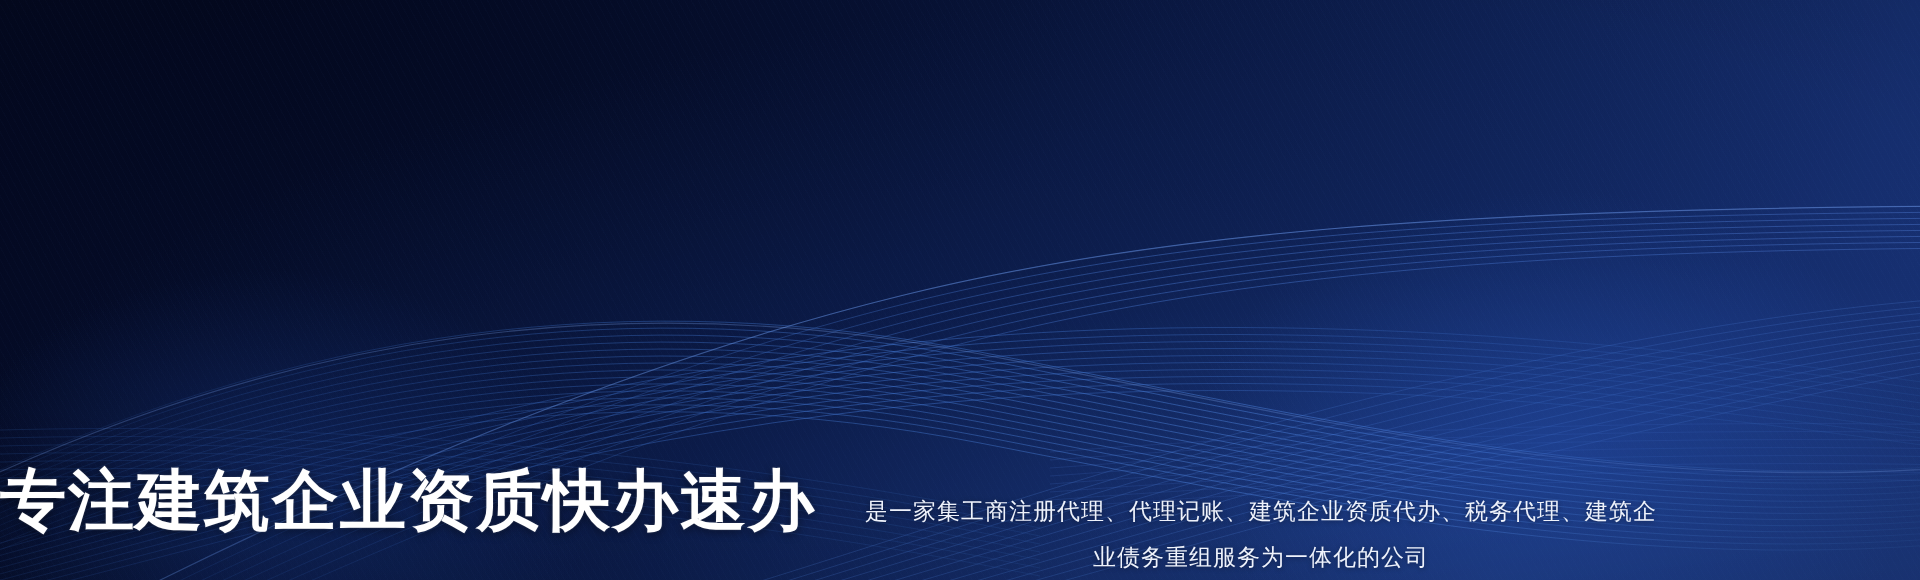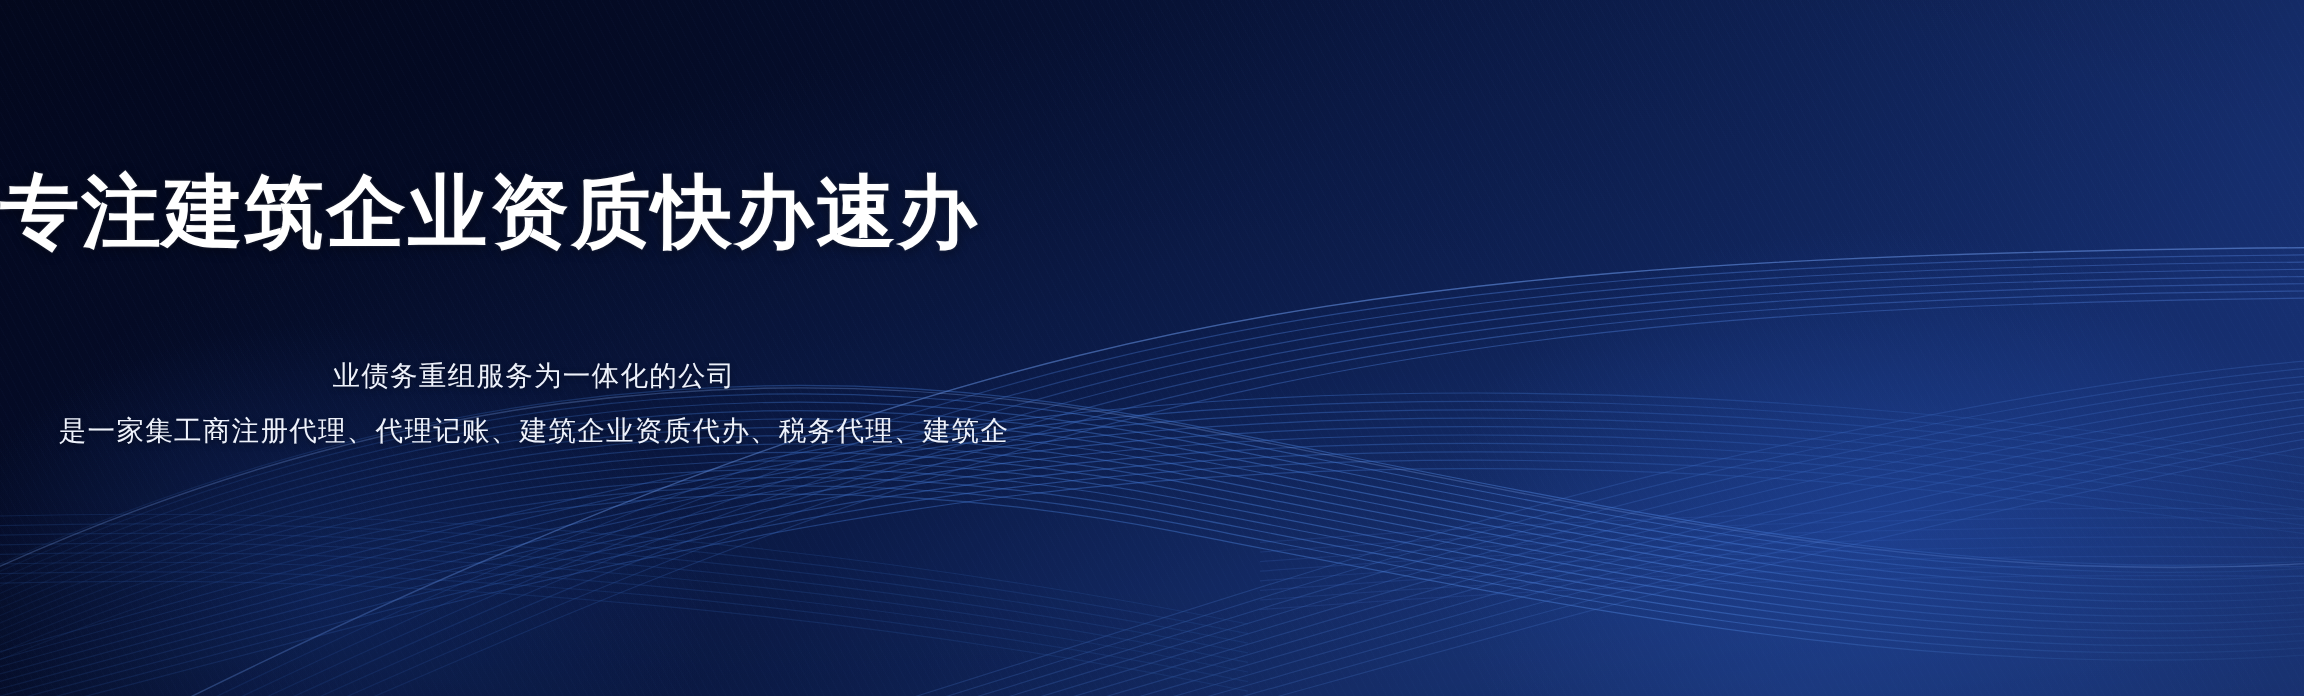--- a/index.html
+++ b/index.html
@@ -62,22 +62,22 @@
     pointer-events: none;
   }
 
   .content {
     position: absolute;
     left: 0;
     top: 0;
     width: 1920px;
     height: 580px;
     display: flex;
-    flex-direction: column;
-    align-items: flex-start;
+    flex-direction: row;
+    align-items: flex-end;
     justify-content: flex-start;
     text-align: center;
   }
 
   .headline {
     margin-top: 142px;
     font-size: 66px;
     line-height: 1.05;
     font-weight: 700;
     color: #ffffff;
@@ -220,18 +220,18 @@
   </svg>
 
   <div class="glow-bl"></div>
   <div class="glow-br"></div>
   <div class="vignette"></div>
 
   <div class="content">
     <h1 class="headline">专注建筑企业资质快办速办</h1>
 
     <div class="subtitle">
+      <span class="line l1">是一家集工商注册代理、代理记账、建筑企业资质代办、税务代理、建筑企</span>
       <span class="line l2">业债务重组服务为一体化的公司</span>
-      <span class="line l1">是一家集工商注册代理、代理记账、建筑企业资质代办、税务代理、建筑企</span>
     </div>
   </div>
 
 </div>
 
 </body></html>

